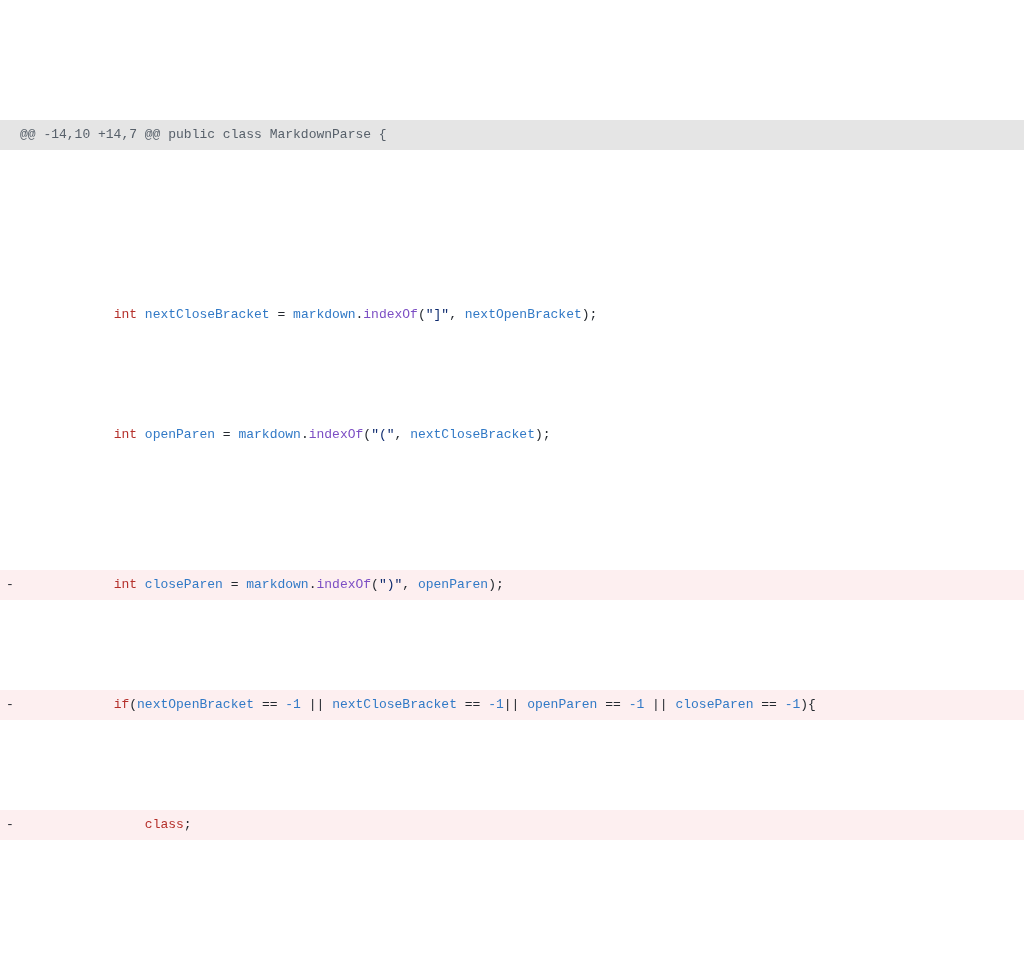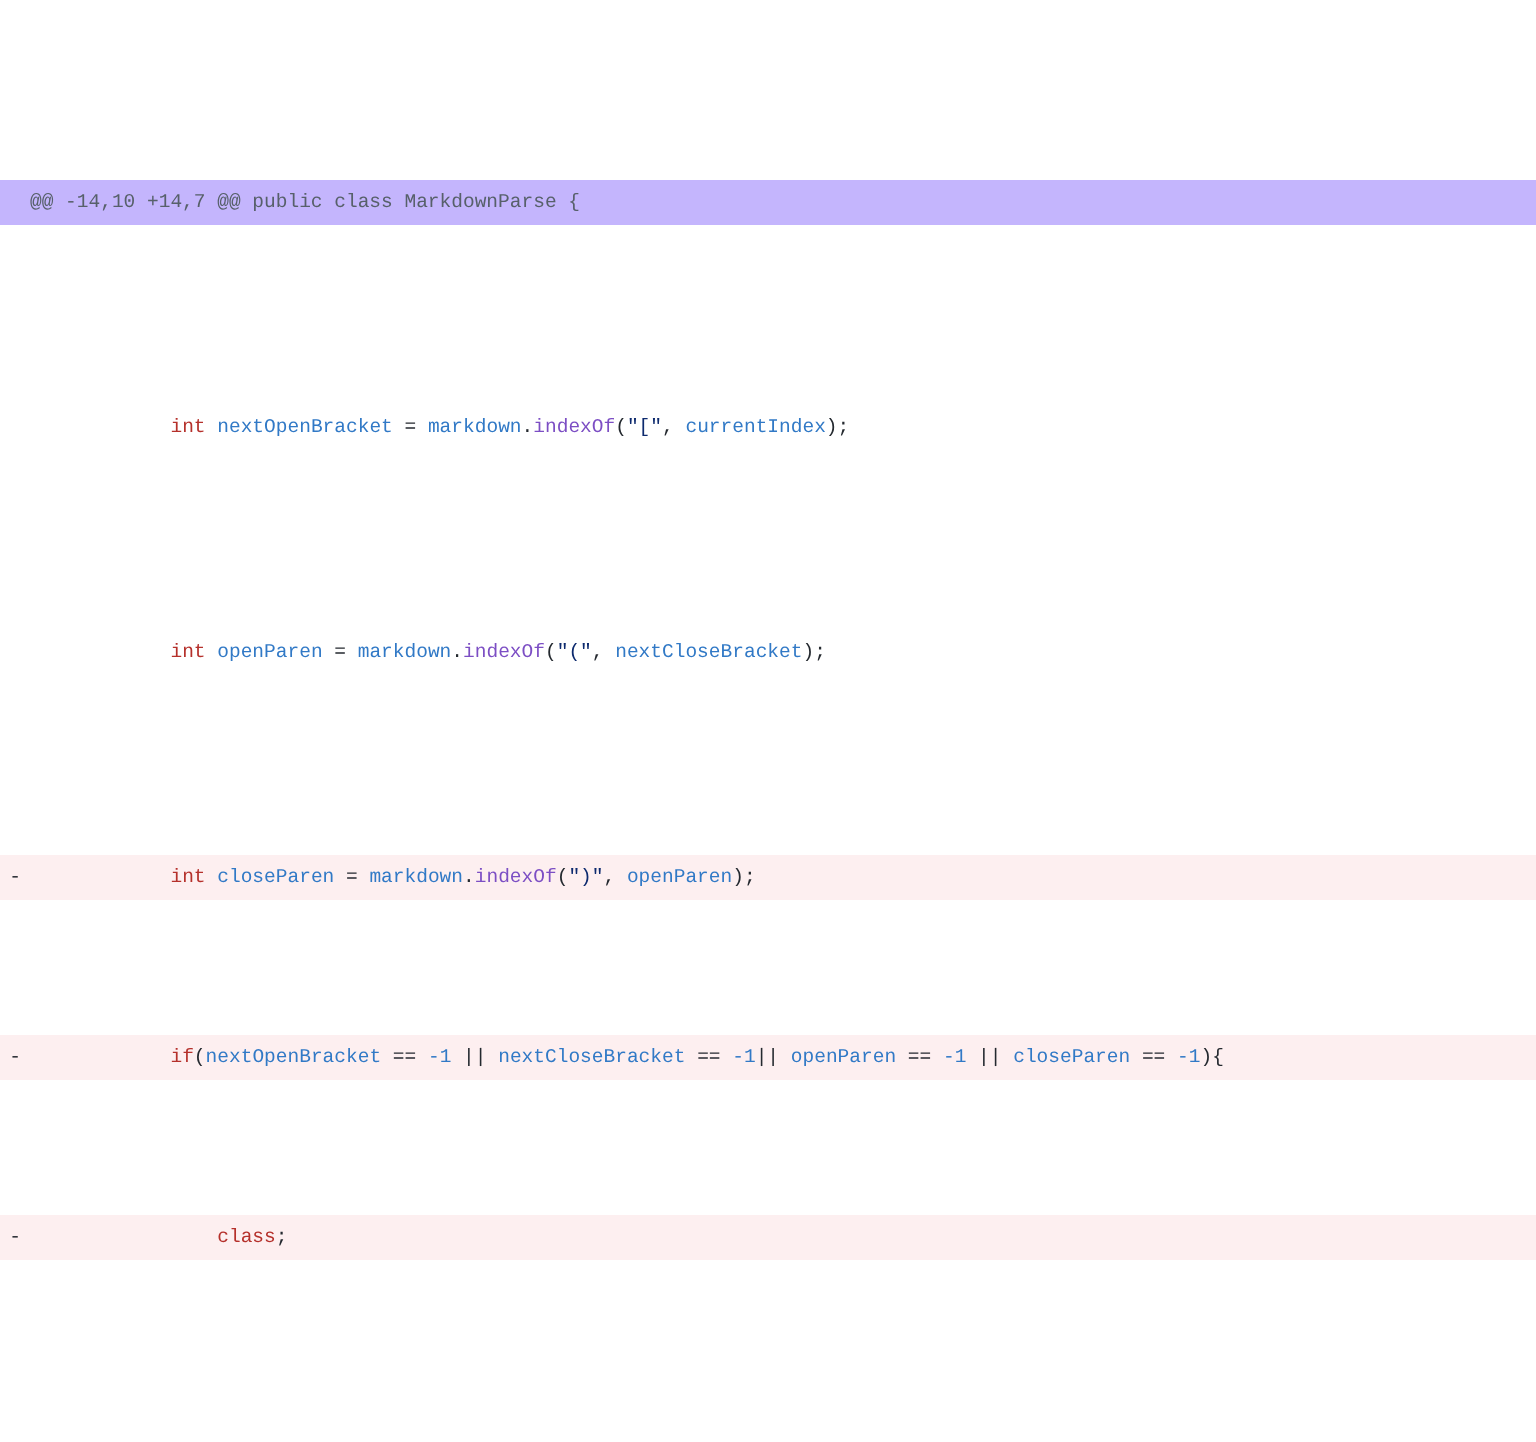--- a/index.html
+++ b/index.html
@@ -25,21 +25,21 @@
     text-align: center;
     user-select: none;
     color: #24292f;
   }
   .code {
     flex: 1;
     padding-left: 0;
     overflow: visible;
   }
   .hunk {
-    background: #c4b5fd;
+    background: #e5e5e5;
     color: #57606a;
   }
   .del {
     background: #fdeff0;
   }
   .del .gutter { color: #24292f; }
   
   .kw   { color: #b5302b; }   
   .num  { color: #3179c6; }   
   .var  { color: #3179c6; }   
@@ -51,25 +51,25 @@
 
 <div class="diff">
 
   
   <div class="line hunk">
     <div class="gutter"></div>
     <div class="code">@@ -14,10 +14,7 @@ public class MarkdownParse {</div>
   </div>
 
   
+
   <div class="line">
     <div class="gutter"></div>
-    <div class="code">            <span class="kw">int</span> <span class="var">nextOpenBracket</span><span> = </span><span class="var">markdown</span><span>.</span><span class="call">indexOf</span><span>(</span><span class="str">"["</span><span>, </span><span class="var">currentIndex</span><span>)</span><span>;</span></div>
+    <div class="code">            <span class="kw">int</span> <span class="var">nextCloseBracket</span><span> = </span><span class="var">markdown</span><span>.</span><span class="call">indexOf</span><span>(</span><span class="str">"]"</span><span>, </span><span class="var">nextOpenBracket</span><span>)</span><span>;</span></div>
   </div>
-
 
   <div class="line">
     <div class="gutter"></div>
     <div class="code">            <span class="kw">int</span> <span class="var">openParen</span><span> = </span><span class="var">markdown</span><span>.</span><span class="call">indexOf</span><span>(</span><span class="str">"("</span><span>, </span><span class="var">nextCloseBracket</span><span>)</span><span>;</span></div>
   </div>
 
   
   <div class="line del">
     <div class="gutter">-</div>
     <div class="code">            <span class="kw">int</span> <span class="var">closeParen</span><span> = </span><span class="var">markdown</span><span>.</span><span class="call">indexOf</span><span>(</span><span class="str">")"</span><span>, </span><span class="var">openParen</span><span>)</span><span>;</span></div>

